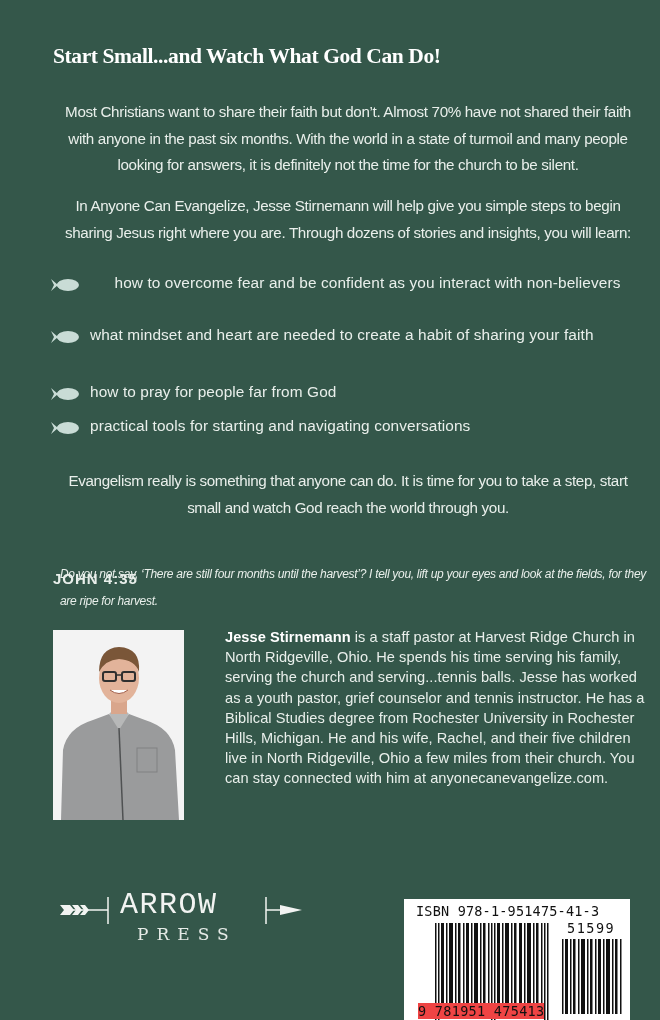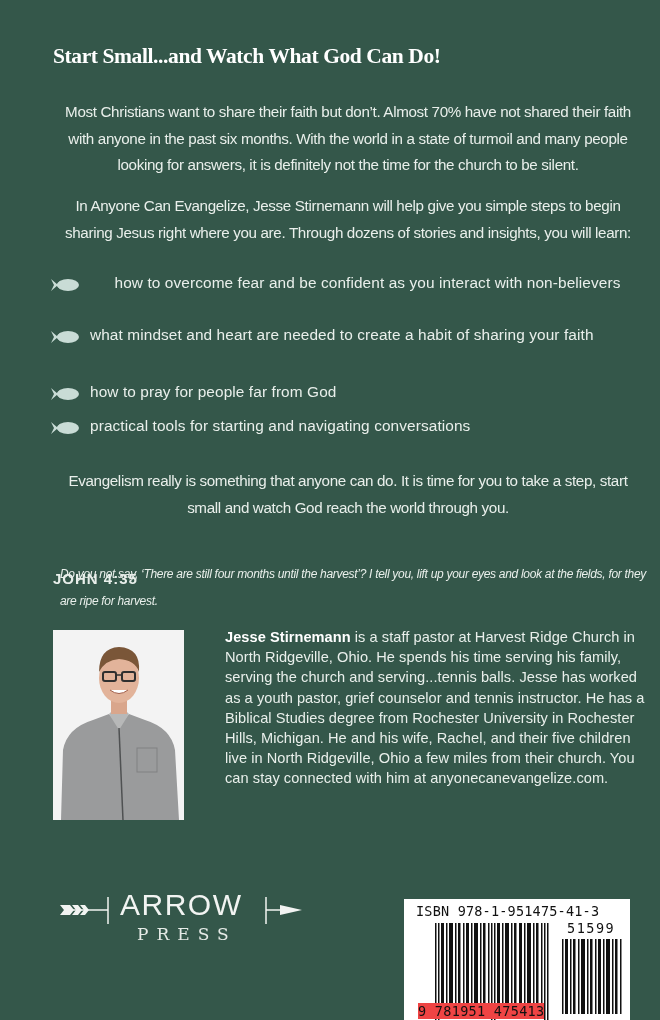--- a/index.html
+++ b/index.html
@@ -118,21 +118,21 @@
       position: absolute;
       left: 60px;
       top: 888px;
       width: 245px;
       height: 60px;
     }
     .logo-word {
       position: absolute;
       left: 60px;
       top: 0;
-      font-family: Liberation Sans, sans-serif;
+      font-family: Liberation Mono, monospace;
       font-size: 30px;
       letter-spacing: 1.5px;
       color: #f2f4f2;
     }
     .logo-sub {
       position: absolute;
       left: 77px;
       top: 36px;
       font-family: "DejaVu Serif", serif;
       font-size: 17px;

